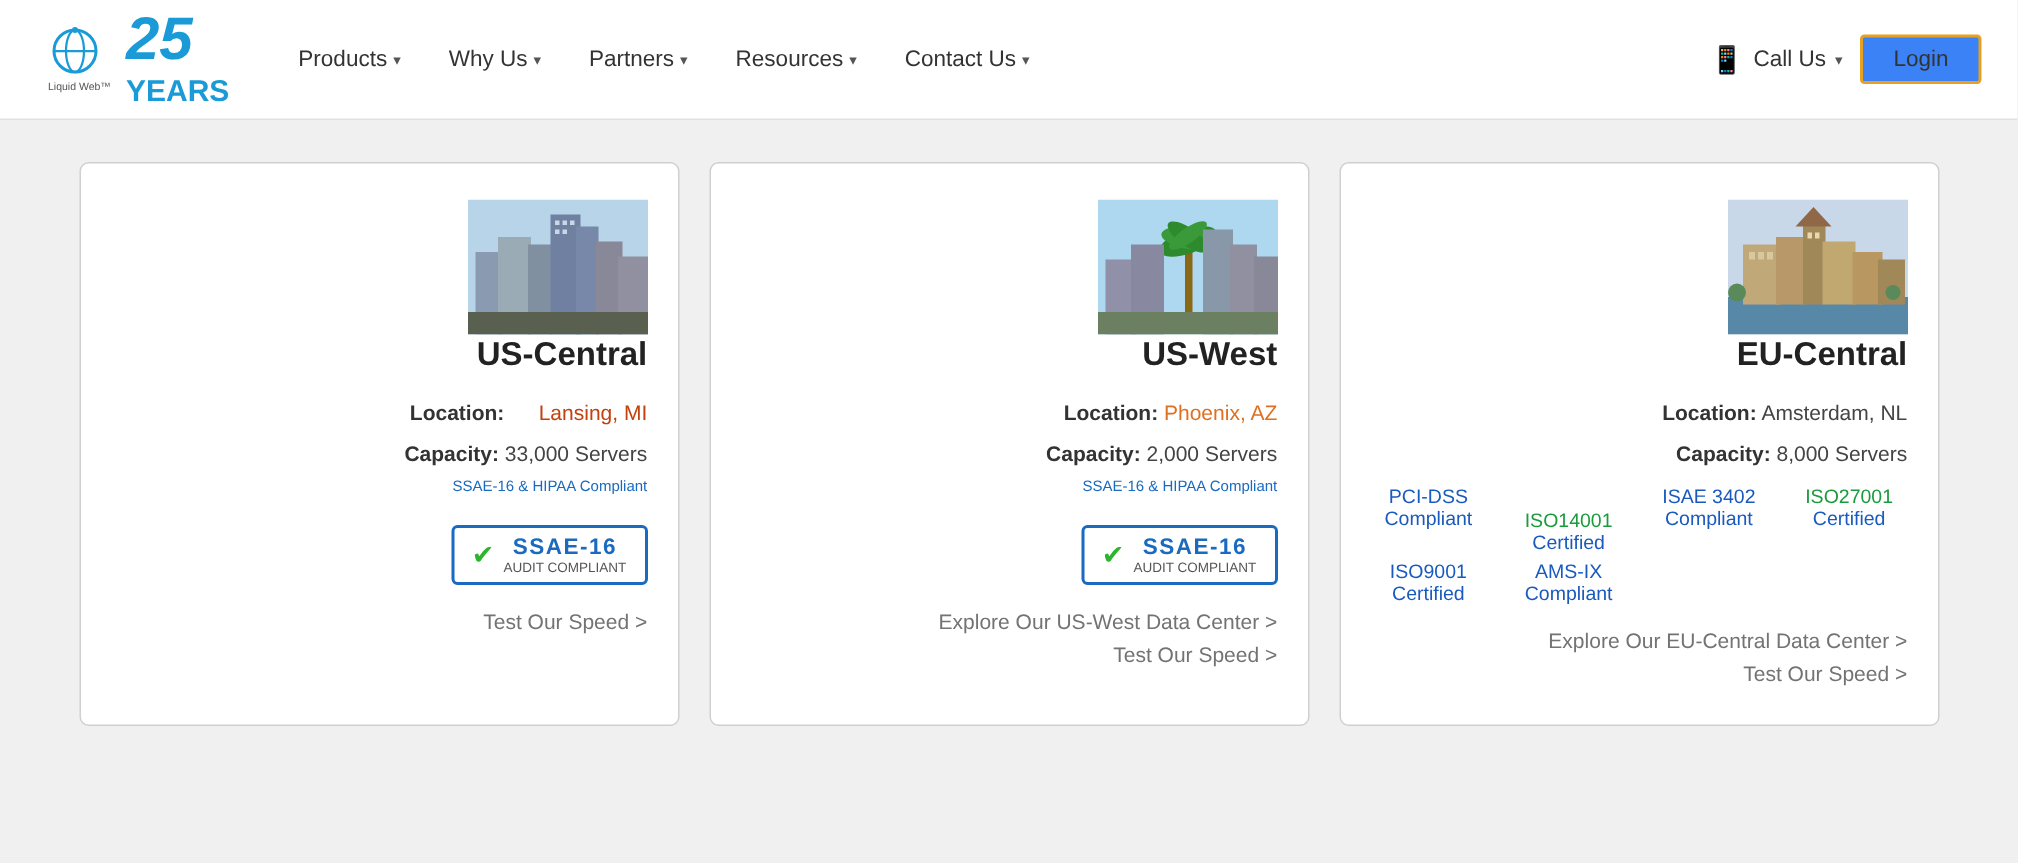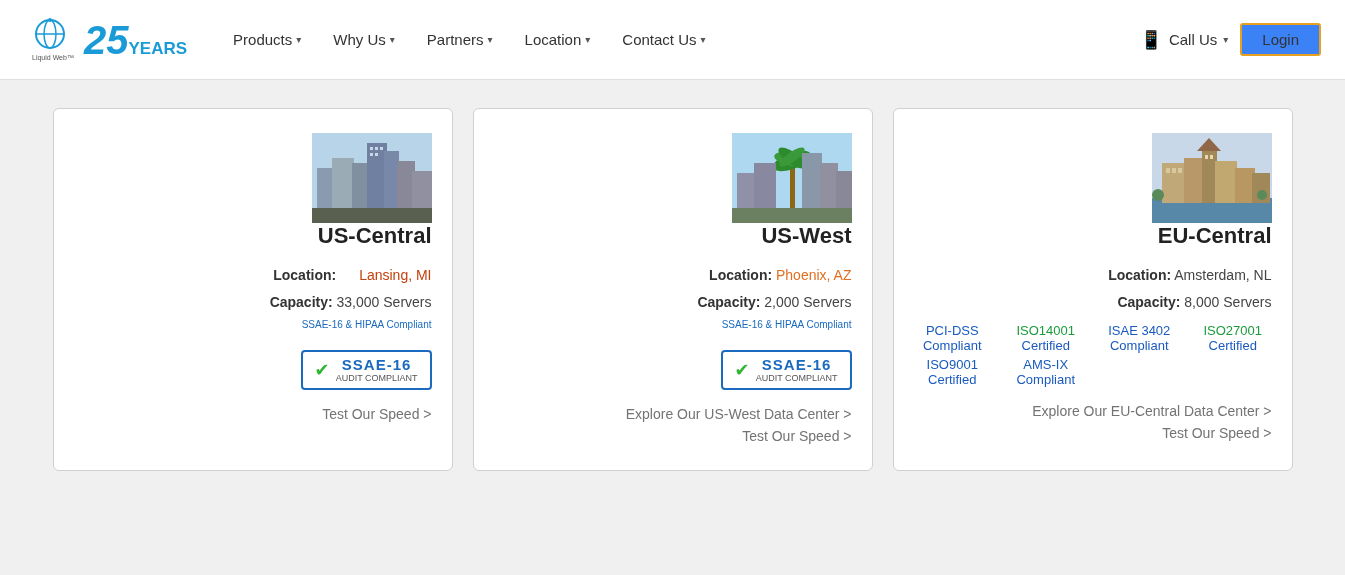--- a/index.html
+++ b/index.html
@@ -159,42 +159,42 @@
   <div class="logo-area">
 
     <svg class="logo-icon" viewBox="0 0 52 52" xmlns="http://www.w3.org/2000/svg">
       <circle cx="26" cy="20" r="14" fill="none" stroke="#1a9bd7" stroke-width="2"></circle>
       <ellipse cx="26" cy="20" rx="6" ry="14" fill="none" stroke="#1a9bd7" stroke-width="1.5"></ellipse>
       <line x1="12" y1="20" x2="40" y2="20" stroke="#1a9bd7" stroke-width="1.5"></line>
       <circle cx="26" cy="6" r="2" fill="#1a9bd7"></circle>
       <text x="8" y="46" font-size="7" fill="#555" font-family="Arial">Liquid Web™</text>
     </svg>
     <div style="margin-left:8px;">
-      <div style="display:flex;align-items:baseline;">
+      <div style="display:flex;align-items:baseline;flex-direction:column;">
         <span style="font-size:40px;font-weight:900;color:#1a9bd7;font-style:italic;line-height:1;">25</span>
-        <span style="font-size:17px;font-weight:700;color:#1a9bd7;font-style:normal;vertical-align:top;margin-top:4px;">YEARS</span>
+        <span style="font-size:20px;font-weight:700;color:#1a9bd7;font-style:normal;vertical-align:top;margin-top:4px;">YEARS</span>
       </div>
     </div>
   </div>
 
   <div class="nav-links">
     <div class="nav-item">
       <span>Products</span>
       <span class="nav-chevron">▾</span>
     </div>
     <div class="nav-item">
       <span>Why Us</span>
       <span class="nav-chevron">▾</span>
     </div>
     <div class="nav-item">
       <span>Partners</span>
       <span class="nav-chevron">▾</span>
     </div>
     <div class="nav-item">
-      <span>Location</span>
+      <span>Resources</span>
       <span class="nav-chevron">▾</span>
     </div>
     <div class="nav-item">
       <span>Contact Us</span>
       <span class="nav-chevron">▾</span>
     </div>
   </div>
 
   <div class="nav-right">
     <div class="call-us">
@@ -318,21 +318,21 @@
     <div class="card-title">EU-Central</div>
     <div class="card-detail">
       <strong>Location:</strong> <span>Amsterdam, NL</span>
     </div>
     <div class="card-detail">
       <strong>Capacity:</strong> <span>8,000 Servers</span>
     </div>
 
     <div class="compliance-grid">
       <span class="compliance-item" style="color:#1a5abf;">PCI-DSS Compliant</span>
-      <span class="compliance-item" style="color:#1a9b3c;">ISO14001 <span style="color:#1a5abf;">Certified</span></span>
+      <span class="compliance-item" style="color:#1a9b3c;margin-top:16px;">ISO14001 <span style="color:#1a5abf;">Certified</span></span>
       <span class="compliance-item" style="color:#1a5abf;">ISAE 3402 Compliant</span>
       <span class="compliance-item" style="color:#1a9b3c;">ISO27001 <span style="color:#1a5abf;">Certified</span></span>
       <span class="compliance-item" style="color:#1a5abf;">ISO9001 Certified</span>
       <span class="compliance-item" style="color:#1a5abf;">AMS-IX Compliant</span>
     </div>
     <a class="card-link">Explore Our EU-Central Data Center &gt;</a>
     <a class="card-link">Test Our Speed &gt;</a>
   </div>
 
 </div>

